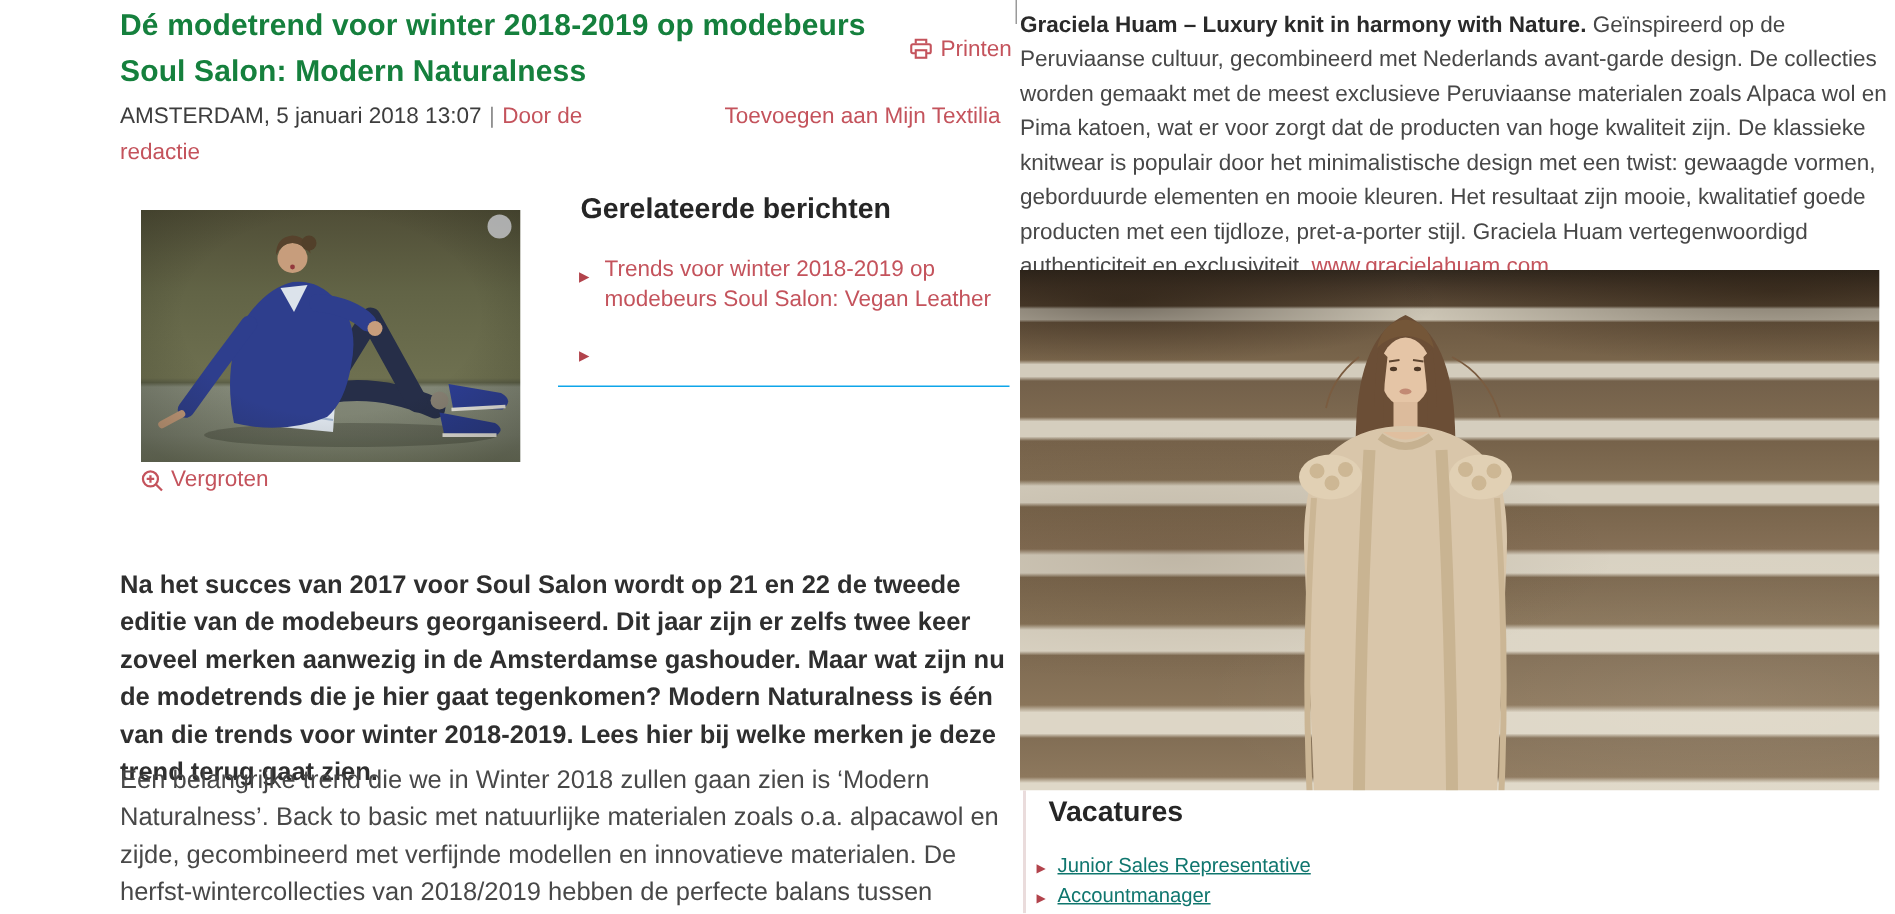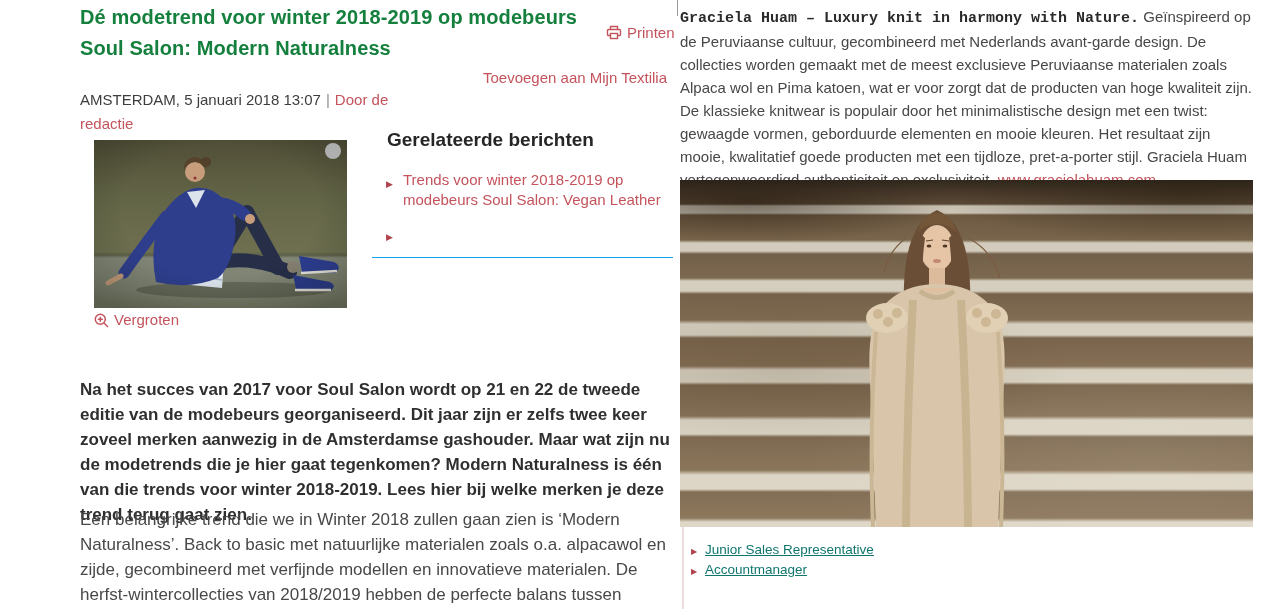--- a/index.html
+++ b/index.html
@@ -14,21 +14,21 @@
     position:absolute; left:80px; top:2px; width:520px;
     font-size:20px; line-height:31px; font-weight:700; color:#15803d; letter-spacing:.1px;
   }
   .print-link {
     position:absolute; left:606px; top:24px; display:flex; align-items:center; gap:5px;
     color:#c4535c; font-size:15px;
   }
   .print-link svg { display:block; }
   .byline {
     position:absolute; left:80px; top:66px; width:345px;
-    font-size:15px; line-height:24px; color:#3d3d3d;margin-top:22px;
+    font-size:15px; line-height:24px; color:#3d3d3d;
   }
   .byline .pipe { color:#8f8f8f; margin:0 5px; }
   .byline a { color:#c4535c; }
   .add-link {
     position:absolute; top:69px; right:596px;
     color:#c4535c; font-size:15px; white-space:nowrap;
   }
 
   
   .photo-left {
@@ -69,21 +69,21 @@
   .para.lead { top:377px; font-weight:700; color:#2f2f2f; }
   .para.body2 { top:507px; }
 
   .column-tick { position:absolute; left:677px; top:0; width:1px; height:16px; background:#9a9a9a; }
 
   
   .side-text {
     position:absolute; left:680px; top:5px; width:578px;
     font-size:15px; line-height:23px; color:#474747;
   }
-  .side-text strong { color:#2a2a2a;font-family:Liberation Mono, monospace; }
+  .side-text strong { color:#2a2a2a; }
   .side-text a { color:#c4535c; }
 
   .photo-right {
     position:absolute; left:680px; top:180px; width:573px; height:347px; overflow:hidden;
   }
   .steps {
     position:absolute; inset:0;
     background:linear-gradient(180deg,
       #31281e 0px, #4a3b2c 12px, #594835 22px, #594835 24px,
       #cdc6b6 26px, #cdc6b6 33px,
@@ -258,20 +258,21 @@
 
       <path d="M233 120 Q227 230 226 347" stroke="#c9b492" stroke-width="8" fill="none"></path>
       <path d="M281 120 Q287 230 288 347" stroke="#c9b492" stroke-width="8" fill="none"></path>
 
       <path d="M196 152 Q189 250 193 347" stroke="#cbb695" stroke-width="4" fill="none"></path>
       <path d="M318 152 Q325 250 321 347" stroke="#cbb695" stroke-width="4" fill="none"></path>
     </svg>
   </figure>
 
   <aside class="vacatures">
+    <h2>Vacatures</h2>
     <ul>
       <li>
         <span class="arrow">▶</span>
         <a>Junior Sales Representative</a>
       </li>
       <li>
         <span class="arrow">▶</span>
         <a>Accountmanager</a>
       </li>
     </ul>

